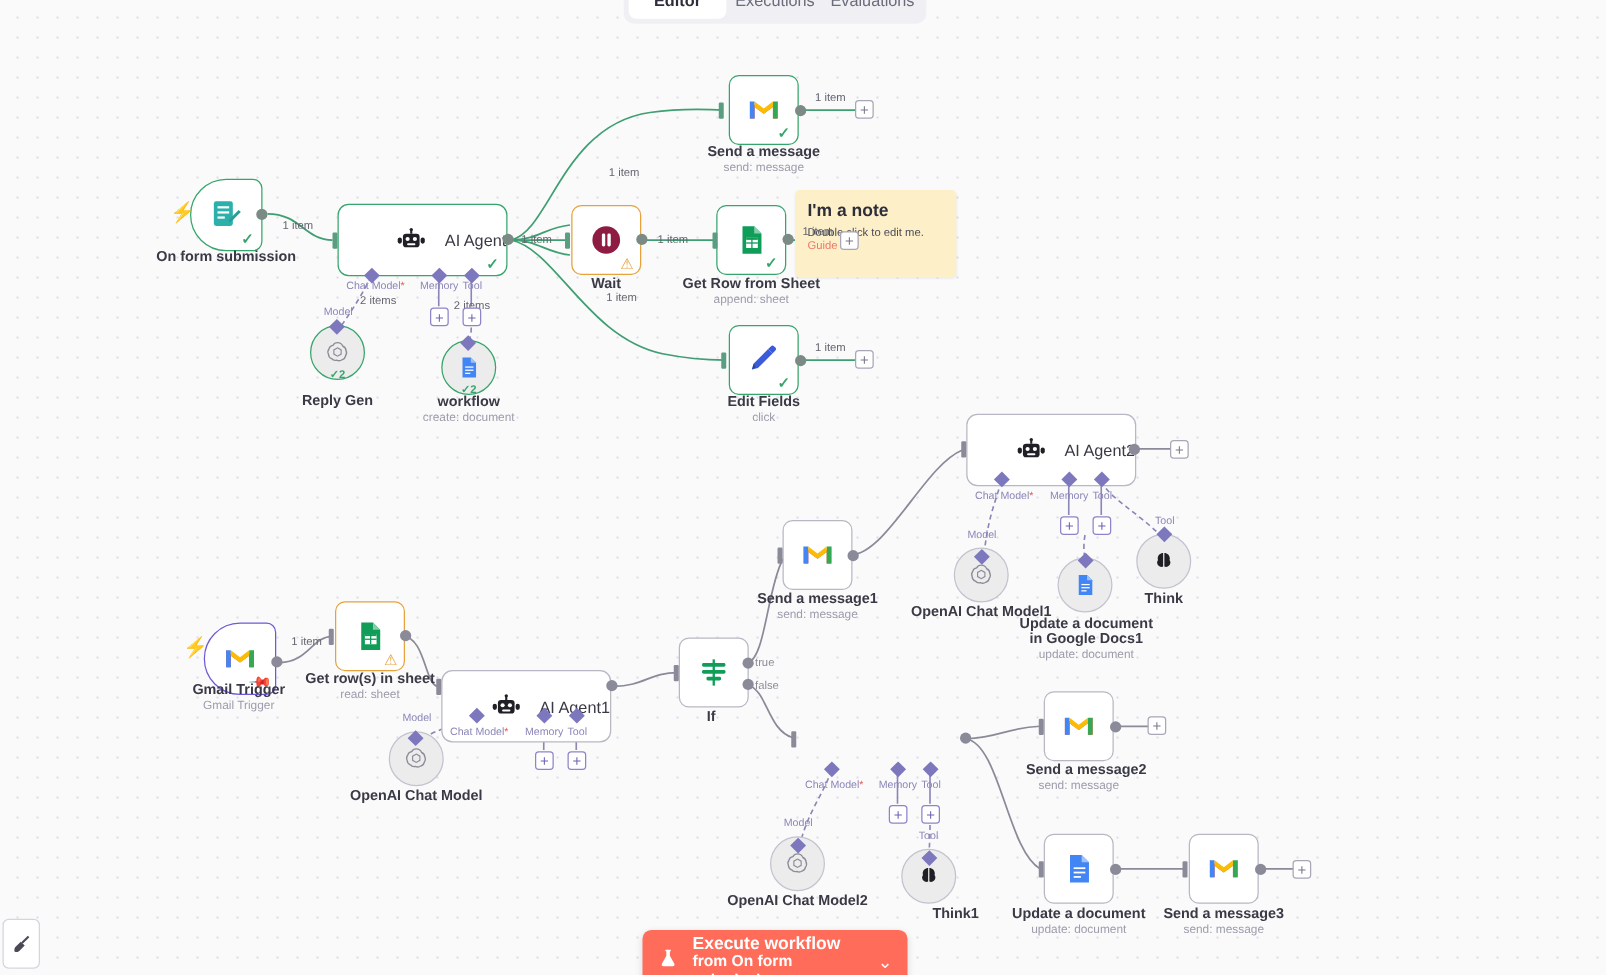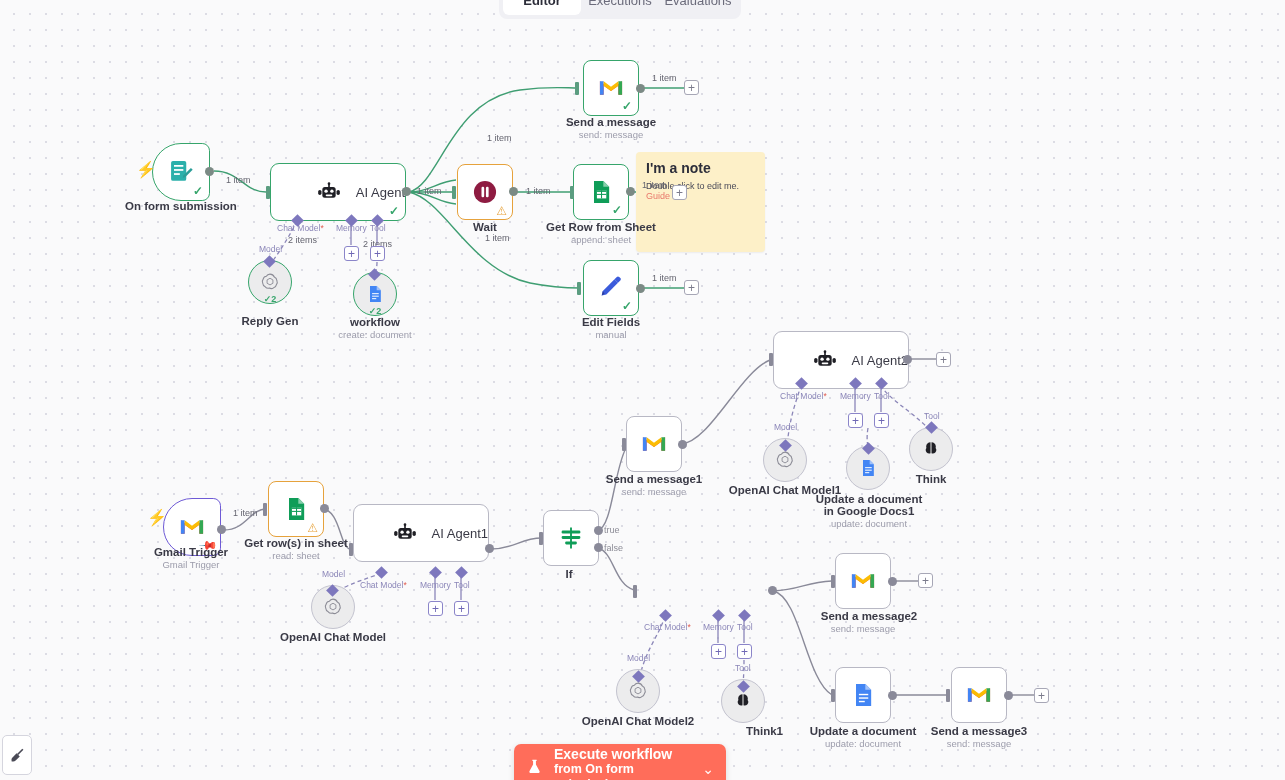--- a/index.html
+++ b/index.html
@@ -133,21 +133,21 @@
     position: absolute; font-size: 16px; color: #ff6d5a; z-index: 12;
   }
   .pin {
     position: absolute; right: 4px; bottom: 2px; font-size: 12px;
     color: #6e5ad6; z-index: 13; transform: rotate(45deg);
   }
 
   
   .sticky {
     position: absolute; left: 636px; top: 152px;
-    width: 129px; height: 100px;
+    width: 129px; height: 70px;
     background: #fdf0c8; border-radius: 4px;
     padding: 8px 10px; z-index: 8;
     box-shadow: 0 1px 2px rgba(0,0,0,.06);
   }
   .sticky h3 { margin: 0 0 5px 0; font-size: 14px; color: #2d2e3a; font-weight: 700; }
   .sticky p { margin: 0; font-size: 9px; color: #4a4a58; }
   .sticky a { color: #e8786b; text-decoration: none; }
 
   
   .exec-btn {
@@ -391,21 +391,21 @@
   <div class="node sq ok" style="left:583px; top:260px;">
     <svg class="icn" viewBox="0 0 24 24">
       <path d="M4 18.5l1-4 10-10 3 3-10 10z" fill="#3b5bdb"></path>
       <path d="M15 4.5l3 3 2-2c.6-.6.6-1.5 0-2l-1-1c-.6-.6-1.5-.6-2 0z" fill="#3b5bdb"></path>
       <path d="M4 18.5l1-4 1.5 2.5z" fill="#2c3e9e"></path>
     </svg>
     <span class="chk-node">✓</span>
   </div>
   <div class="port-out green" style="left:636px; top:284px;"></div>
   <div class="node-title" style="left:561px; top:316px; width:100px;">Edit Fields</div>
-  <div class="node-sub" style="left:561px; top:329px; width:100px;">manual</div>
+  <div class="node-sub" style="left:561px; top:329px; width:100px;">click</div>
   <div class="wirelabel" style="left:652px; top:273px;">1 item</div>
   <div class="plus-btn" style="left:684px; top:280px;">+</div>
 
   <div class="bolt" style="left:147px; top:508px;">⚡</div>
   <div class="node trigger-purple" style="left:163px; top:498px;">
     <svg class="icn" viewBox="0 0 24 24">
       <path d="M2.5 6.2v11.6h3.2V10l6.3 4.6L18.3 10v7.8h3.2V6.2L12 13.1z" fill="#ea4335"></path>
       <path d="M2.5 6.2l3.2 0v11.6H2.5z" fill="#4285f4"></path>
       <path d="M18.3 6.2h3.2v11.6h-3.2z" fill="#34a853"></path>
       <path d="M5.7 6.2L12 10.9l6.3-4.7v3.8L12 14.6 5.7 10z" fill="#fbbc04"></path>
@@ -427,21 +427,21 @@
       <rect x="12" y="10.5" width="0.9" height="7" fill="#0f9d58"></rect>
       <rect x="8.5" y="13.6" width="8" height="0.9" fill="#0f9d58"></rect>
     </svg>
     <span class="warn-node">⚠</span>
   </div>
   <div class="port-out" style="left:320px; top:504px;"></div>
   <div class="node-title" style="left:240px; top:537px; width:112px;">Get row(s) in sheet</div>
   <div class="node-sub" style="left:240px; top:550px; width:112px;">read: sheet</div>
 
   <div class="port-in-bar" style="left:349px; top:543px;"></div>
-  <div class="node agent" style="left:353px; top:504px; width:136px;">
+  <div class="node agent" style="left:353px; top:536px; width:136px;">
     <svg class="icn-agent" viewBox="0 0 30 24">
       <rect x="7" y="6" width="16" height="13" rx="3" fill="#1f1f25"></rect>
       <circle cx="11.5" cy="11" r="2" fill="#fff"></circle>
         <circle cx="18.5" cy="11" r="2" fill="#fff"></circle>
       <rect x="11" y="15" width="8" height="2" rx="1" fill="#fff"></rect>
       <rect x="14" y="2" width="2" height="4" fill="#1f1f25"></rect>
         <circle cx="15" cy="2" r="1.6" fill="#1f1f25"></circle>
       <rect x="2" y="9.5" width="4" height="6" rx="2" fill="#1f1f25"></rect>
       <rect x="24" y="9.5" width="4" height="6" rx="2" fill="#1f1f25"></rect>
     </svg>

